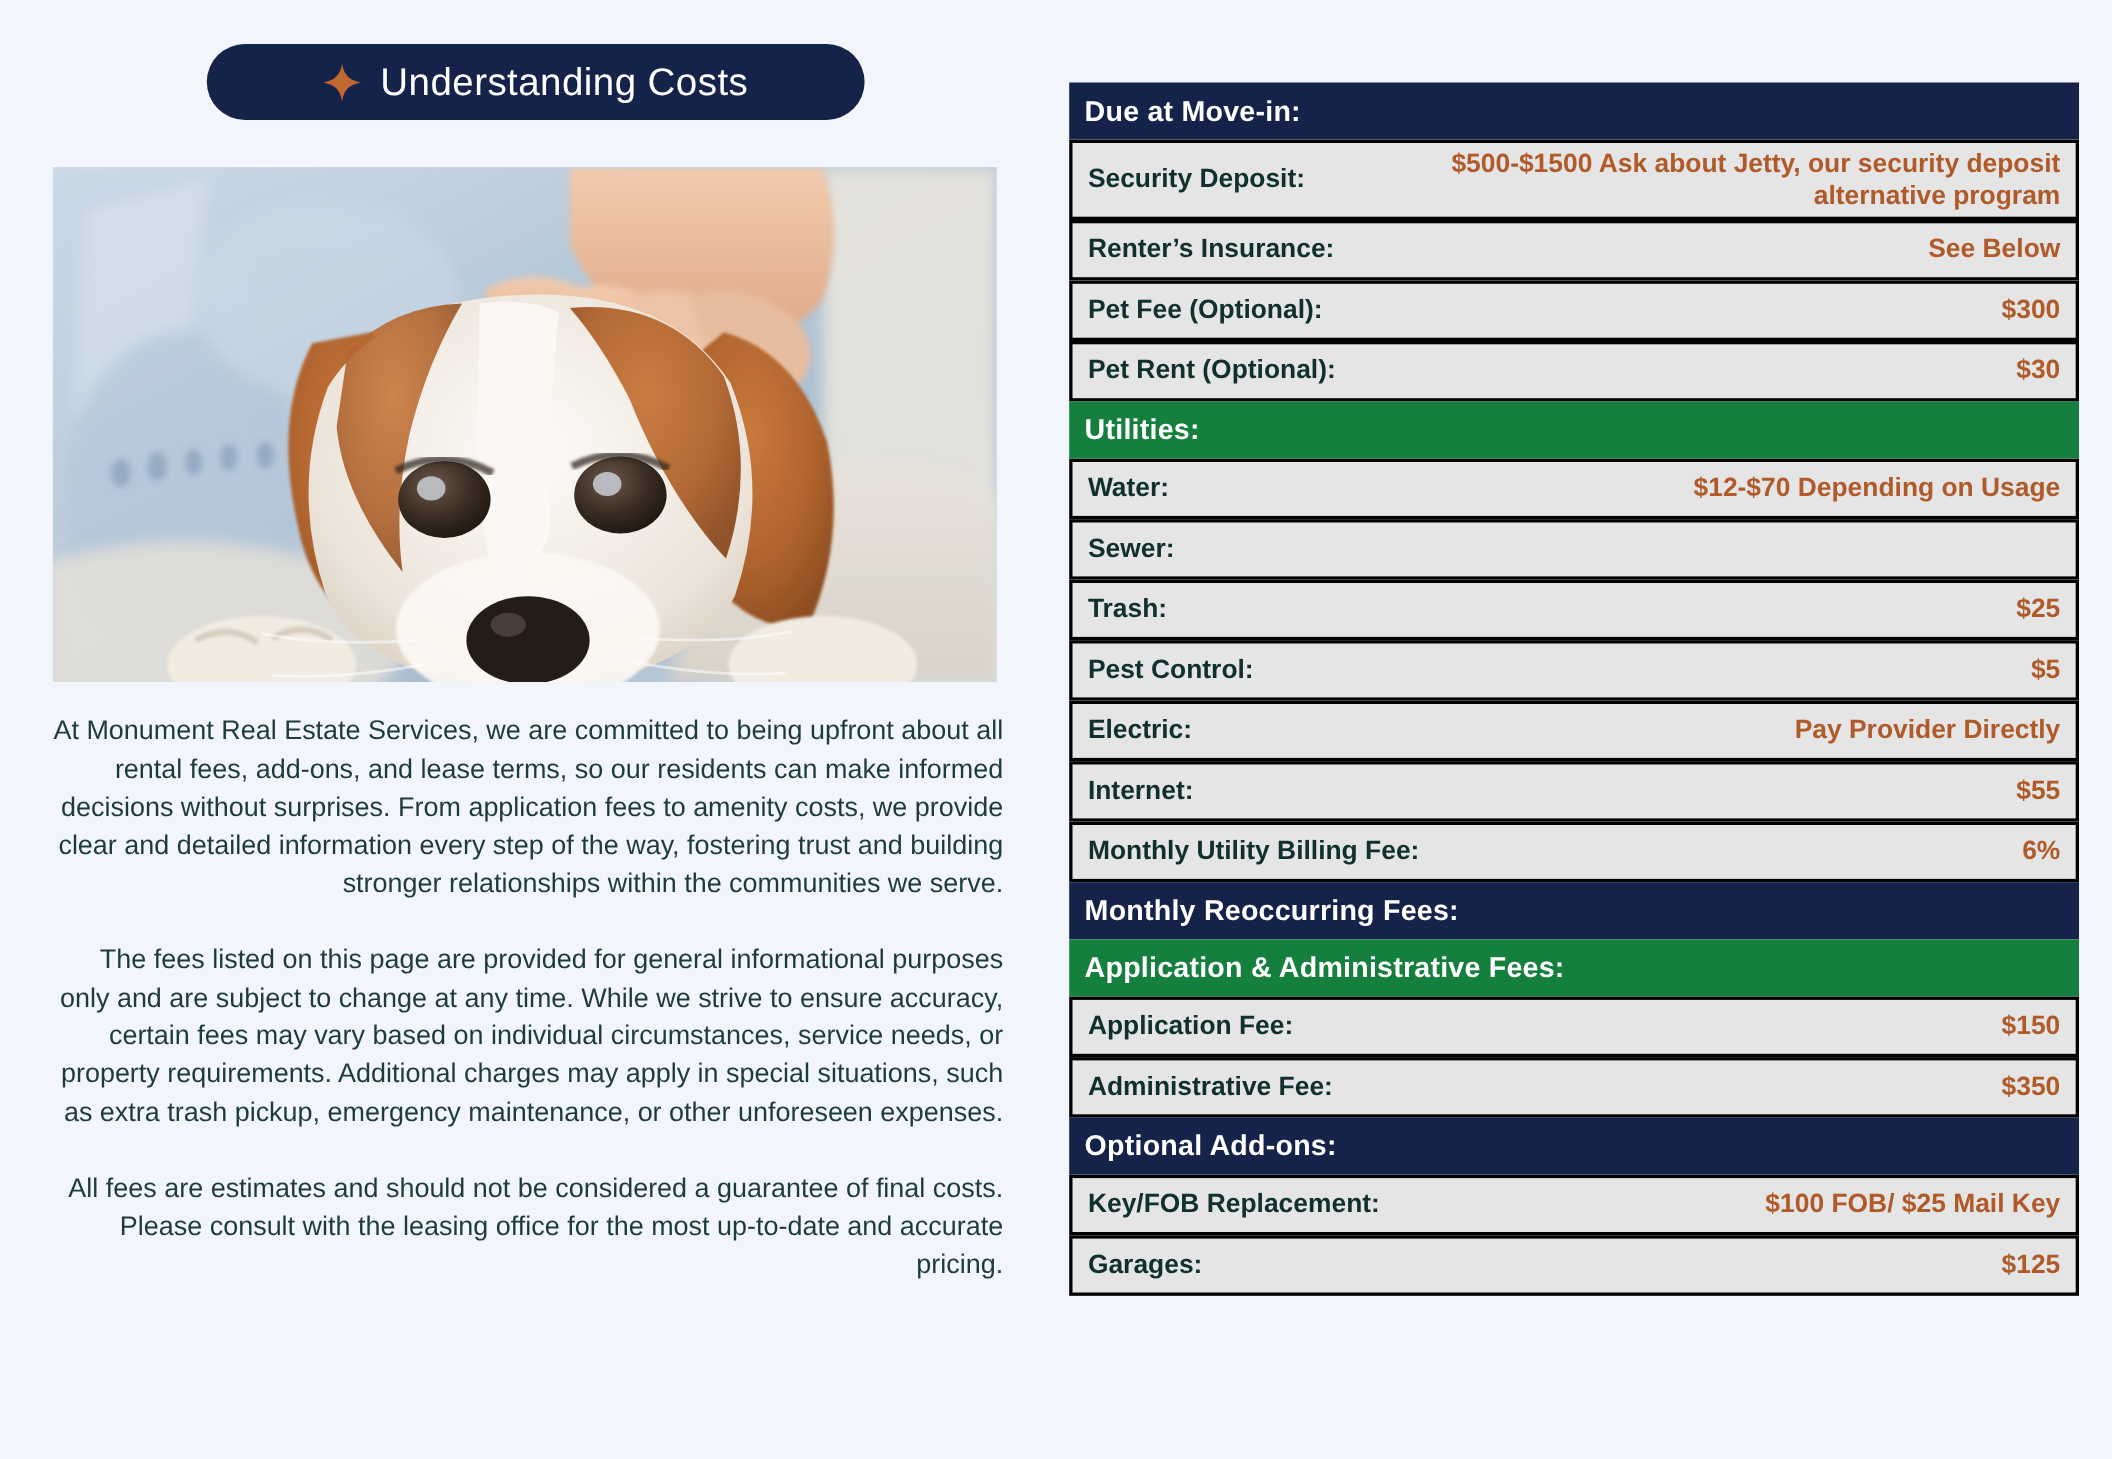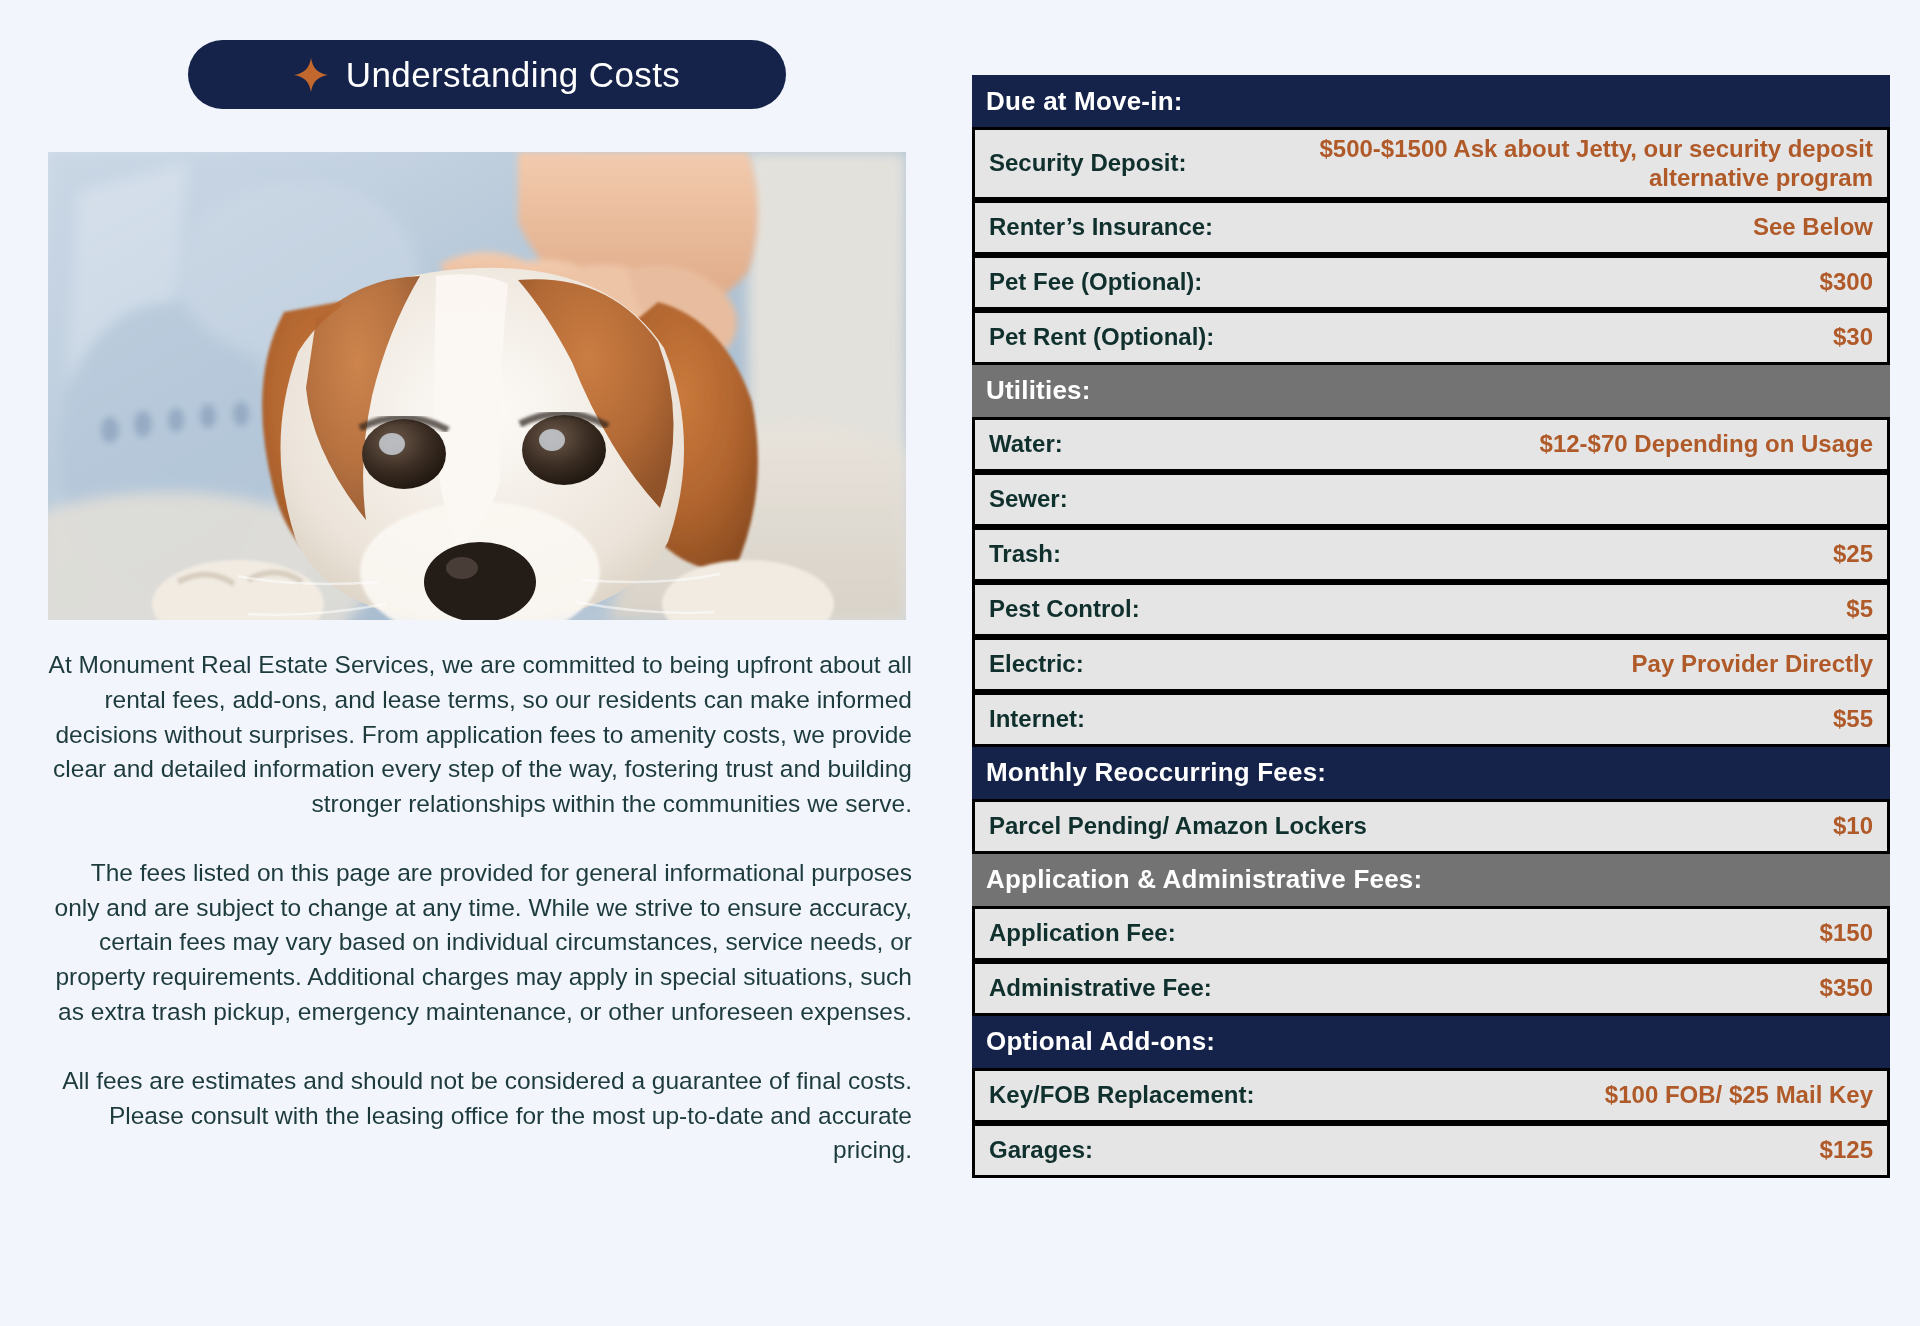--- a/index.html
+++ b/index.html
@@ -99,21 +99,21 @@
     height: 52px;
     display: flex;
     align-items: center;
     padding: 0 0 0 14px;
     color: #ffffff;
     font-size: 26px;
     font-weight: 700;
     letter-spacing: 0.2px;
   }
   .sect-head.navy   { background: #15234a; }
-  .sect-head.orange { background: #737373; }
+  .sect-head.orange { background: #15803d; }
 
   .fee-row {
     display: flex;
     align-items: center;
     min-height: 55px;
     background: #e5e5e5;
     border: 3px solid #000000;
     padding: 4px 14px 4px 14px;
     gap: 16px;
   }
@@ -306,25 +306,25 @@
         <span class="fee-value">$5</span>
       </div>
       <div class="fee-row">
         <span class="fee-label">Electric:</span>
         <span class="fee-value">Pay Provider Directly</span>
       </div>
       <div class="fee-row">
         <span class="fee-label">Internet:</span>
         <span class="fee-value">$55</span>
       </div>
+      <div class="fee-row">
+        <span class="fee-label">Monthly Utility Billing Fee:</span>
+        <span class="fee-value">6%</span>
+      </div>
       <div class="sect-head navy">Monthly Reoccurring Fees:</div>
-      <div class="fee-row">
-        <span class="fee-label">Parcel Pending/ Amazon Lockers</span>
-        <span class="fee-value">$10</span>
-      </div>
       <div class="sect-head orange">Application &amp; Administrative Fees:</div>
       <div class="fee-row">
         <span class="fee-label">Application Fee:</span>
         <span class="fee-value">$150</span>
       </div>
       <div class="fee-row">
         <span class="fee-label">Administrative Fee:</span>
         <span class="fee-value">$350</span>
       </div>
       <div class="sect-head navy">Optional Add-ons:</div>

